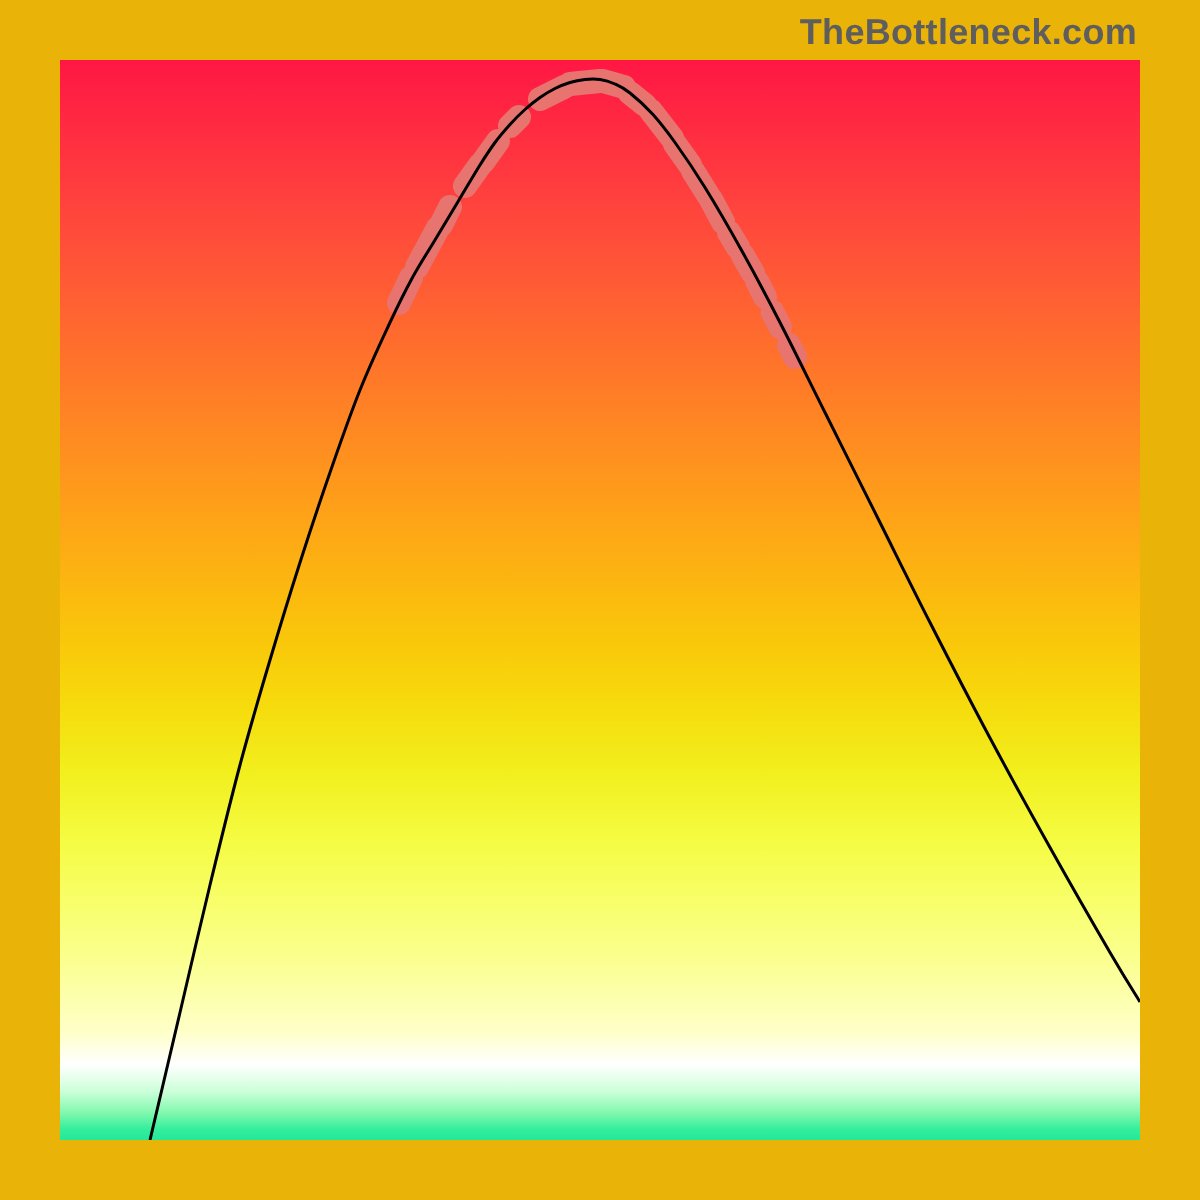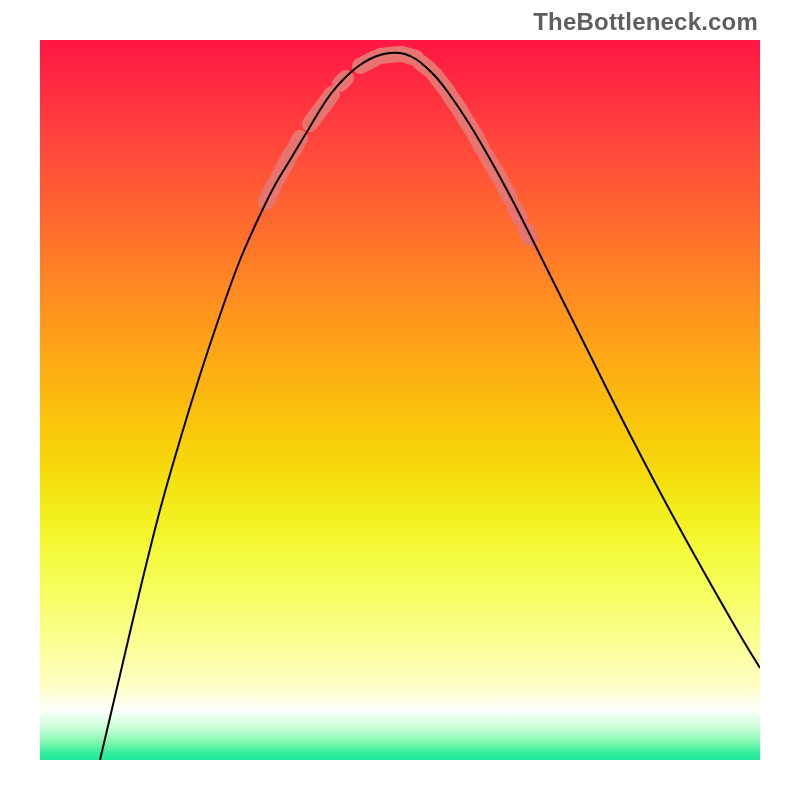--- a/index.html
+++ b/index.html
@@ -1,21 +1,21 @@
 <!DOCTYPE html>
 <html><head>
 <meta charset="utf-8">
 <style>
   * { margin: 0; padding: 0; box-sizing: border-box; }
   html, body { width: 800px; height: 800px; overflow: hidden; background: #000; }
   .frame {
     position: absolute;
     left: 0; top: 0;
     width: 800px; height: 800px;
-    background: #ffffff;
+    background: #eab308;
   }
   .plot {
     position: absolute;
     left: 40px; top: 40px;
     width: 720px; height: 720px;
     overflow: hidden;
   }
   .watermark {
     position: absolute;
     top: 8px;

